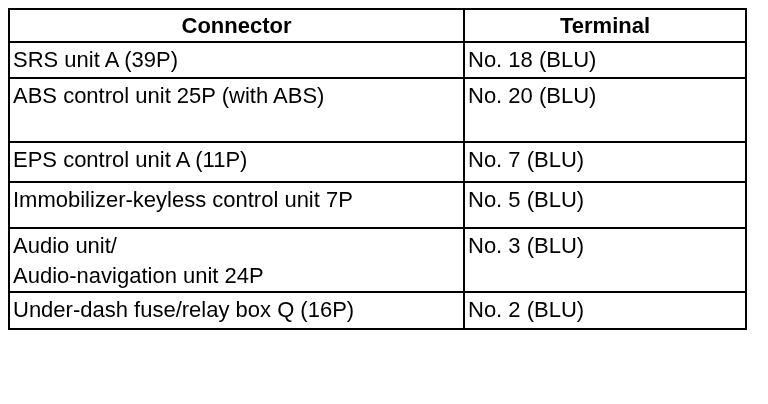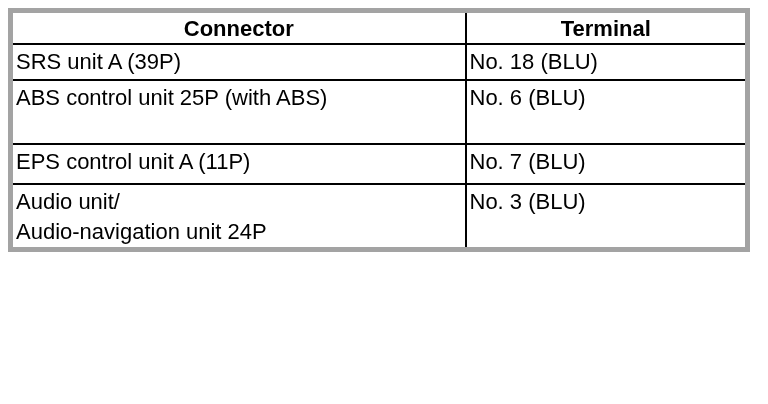--- a/index.html
+++ b/index.html
@@ -12,21 +12,21 @@
   .page {
     position: relative;
     width: 768px; height: 404px;
     background: #ffffff;
   }
   table.spec-table {
     position: absolute;
     left: 8px; top: 8px;
     width: 737px;
     border-collapse: collapse;
-    border: 5px solid #a3a3a3;
+    border: 2px solid #a3a3a3;
     table-layout: fixed;
     background: #ffffff;
   }
   col.c-connector { width: 455px; }
   col.c-terminal  { width: 282px; }
   th, td {
     border: 2px solid #000000;
     font-size: 22px;
     color: #000000;
     vertical-align: top;
@@ -70,26 +70,34 @@
         <th>Terminal</th>
       </tr>
     </thead>
     <tbody>
       <tr>
         <td class="connector-cell">SRS unit A (39P)</td>
         <td class="terminal-cell">No. 18 (BLU)</td>
       </tr>
       <tr>
         <td class="connector-cell">ABS control unit 25P (with ABS)</td>
-        <td class="terminal-cell">No. 6 (BLU)</td>
+        <td class="terminal-cell">No. 20 (BLU)</td>
       </tr>
       <tr>
         <td class="connector-cell">EPS control unit A (11P)</td>
         <td class="terminal-cell">No. 7 (BLU)</td>
       </tr>
       <tr>
+        <td class="connector-cell">Immobilizer-keyless control unit 7P</td>
+        <td class="terminal-cell">No. 5 (BLU)</td>
+      </tr>
+      <tr>
         <td class="connector-cell">Audio unit/
 Audio-navigation unit 24P</td>
         <td class="terminal-cell">No. 3 (BLU)</td>
+      </tr>
+      <tr>
+        <td class="connector-cell">Under-dash fuse/relay box Q (16P)</td>
+        <td class="terminal-cell">No. 2 (BLU)</td>
       </tr>
     </tbody>
   </table>
 </div>
 
 </body></html>

